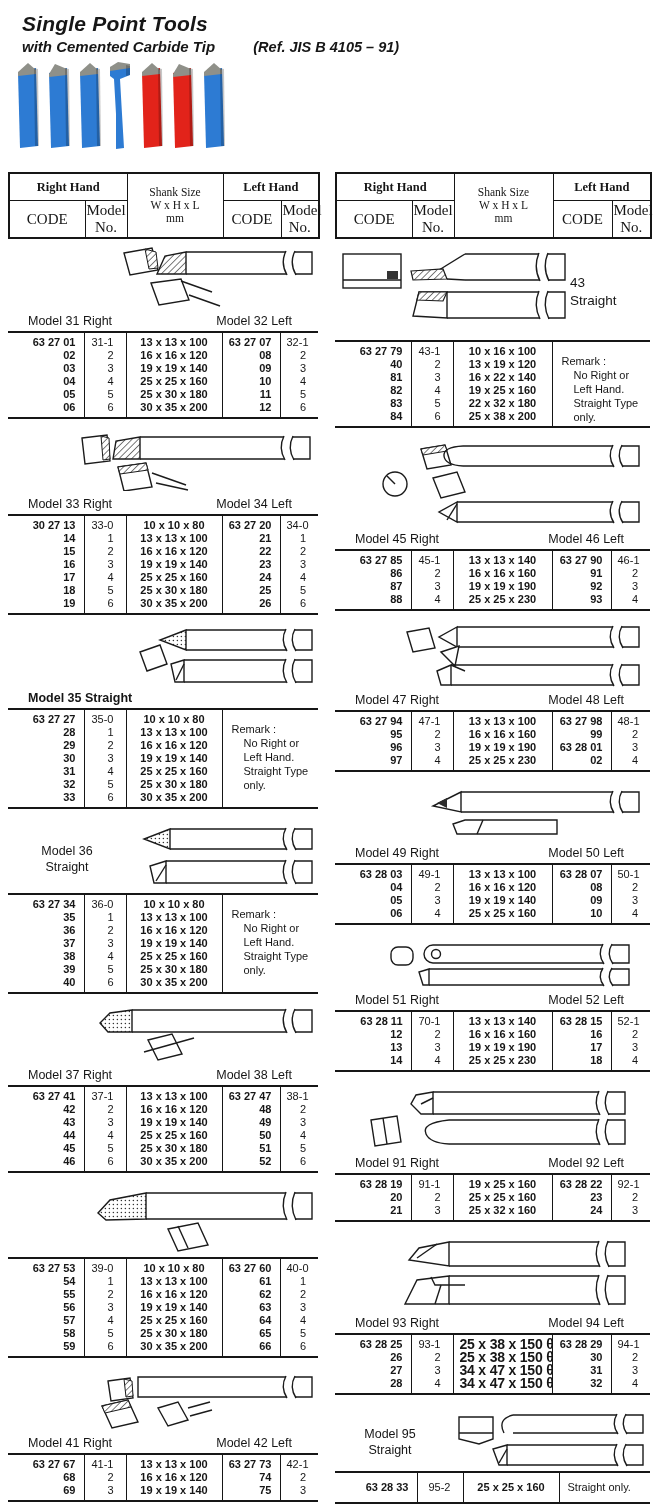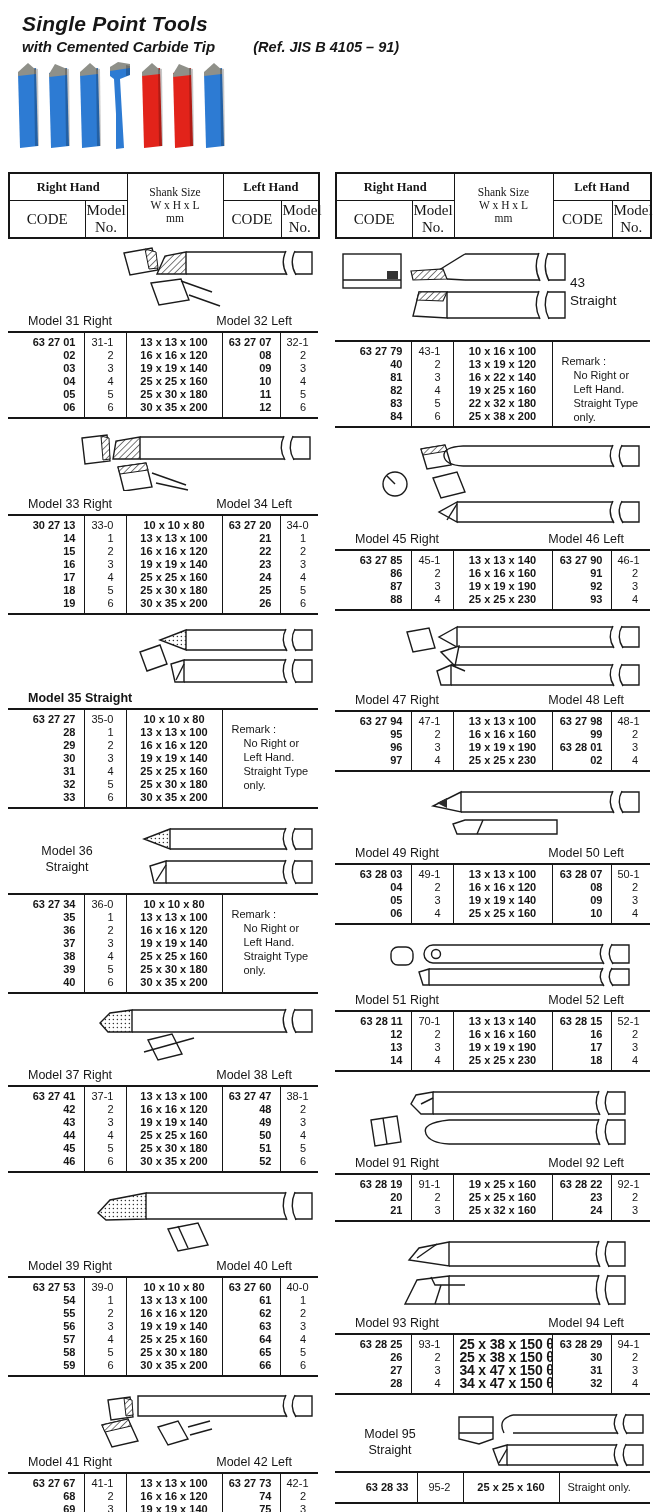--- a/index.html
+++ b/index.html
@@ -561,24 +561,20 @@
               </defs>
               <path d="M 278 6 L 138 6 M 138 32 L 278 32" stroke="#1b1b1b" stroke-width="1.4" fill="none"></path>
               <path d="M 278 5 q -6 14 1 28" stroke="#1b1b1b" stroke-width="1.4" fill="none"></path>
               <path d="M 287 6 L 304 6 L 304 32 L 287 32" stroke="#1b1b1b" stroke-width="1.4" fill="none"></path>
               <path d="M 287 5 q -6 14 1 28" stroke="#1b1b1b" stroke-width="1.4" fill="none"></path>
               <polygon points="138,6 102,13 90,26 98,33 138,32" fill="url(#d3940)" stroke="#1b1b1b" stroke-width="1.4"></polygon>
               <polygon points="160,42 190,36 200,58 170,64" fill="#fff" stroke="#1b1b1b" stroke-width="1.4"></polygon>
               <line x1="170" y1="39" x2="180" y2="61" stroke="#1b1b1b" stroke-width="1.4" fill="none"></line>
             </svg></div>
         </div>
-        <div class="labels">
-          <span class="lab lab-r">Model 39 Right</span>
-          <span class="lab lab-l">Model 40 Left</span>
-        </div>
         <table class="data pair">
           <colgroup>
             <col style="width: 76px;">
             <col style="width: 42px;">
             <col style="width: 96px;">
             <col style="width: 58px;">
             <col style="width: 38px;">
           </colgroup>
           <tbody>
             <tr>

